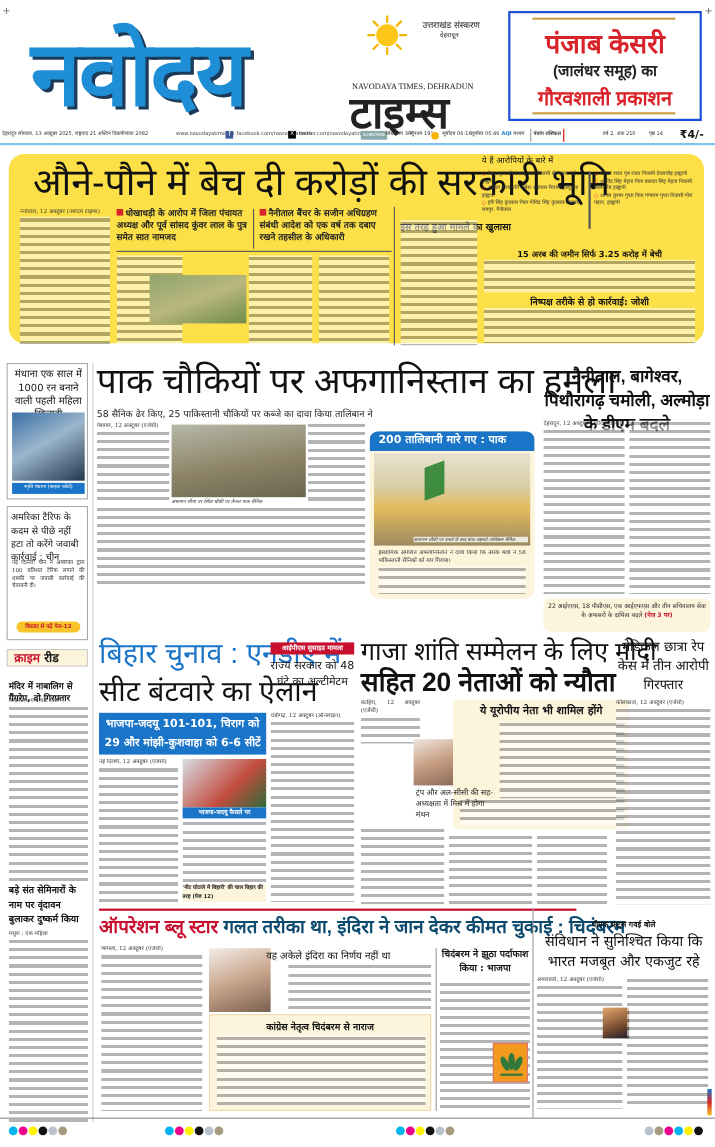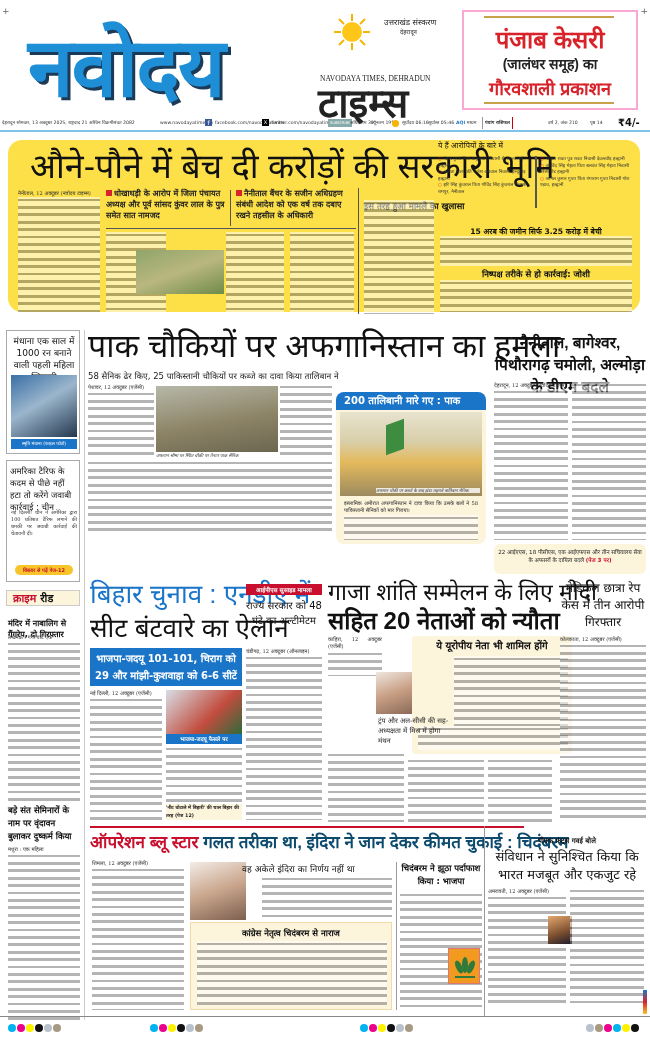--- a/index.html
+++ b/index.html
@@ -37,21 +37,21 @@
           <line x1="28" y1="12" x2="33" y2="7"></line>
       </g>
       <circle cx="20" cy="20" r="10" fill="#ffc61a"></circle>
     </svg>
   </div>
   <div class="abs" style="left:384px;top:16px;font-size:8px;color:#222">उत्तराखंड संस्करण</div>
   <div class="abs" style="left:400px;top:28px;font-size:6px;color:#222">देहरादून</div>
   <div class="abs" style="left:320px;top:74px;font-size:7.5px;color:#222;font-family:Liberation Serif, serif">NAVODAYA TIMES, DEHRADUN</div>
   <div class="abs" style="left:318px;top:80px;font-family:'Liberation Sans',sans-serif;font-weight:bold;font-size:40px;line-height:46px;color:#222">टाइम्स</div>
 
-  <div class="abs" style="left:462px;top:10px;width:176px;height:100px;border:2px solid #f9a8d4;background:#fff">
+  <div class="abs" style="left:462px;top:10px;width:176px;height:100px;border:2px solid #1d4ed8;background:#fff">
     <div class="abs" style="left:20px;top:4px;width:130px;height:2px;background:#c9a14a"></div>
     <div class="abs" style="left:20px;bottom:4px;width:130px;height:2px;background:#c9a14a"></div>
     <div class="abs" style="left:0;right:0;top:10px;text-align:center;font-family:'Liberation Sans',sans-serif;font-weight:bold;font-size:24px;color:#d8232a">पंजाब केसरी</div>
     <div class="abs" style="left:0;right:0;top:42px;text-align:center;font-family:'Liberation Sans',sans-serif;font-weight:bold;font-size:14px;color:#222">(जालंधर समूह) का</div>
     <div class="abs" style="left:0;right:0;top:64px;text-align:center;font-family:'Liberation Sans',sans-serif;font-weight:bold;font-size:18px;color:#d8232a">गौरवशाली प्रकाशन</div>
   </div>
 
   <div class="abs" style="left:0;top:117px;width:650px;height:12px;font-size:4.6px;line-height:12px;color:#333;white-space:nowrap">
     <span class="abs" style="left:2px">देहरादून सोमवार, 13 अक्टूबर 2025, राष्ट्रवाद 21 अश्विन विक्रमीसंवत 2082</span>
     <span class="abs" style="left:160px">www.navodayatimes.in</span>

